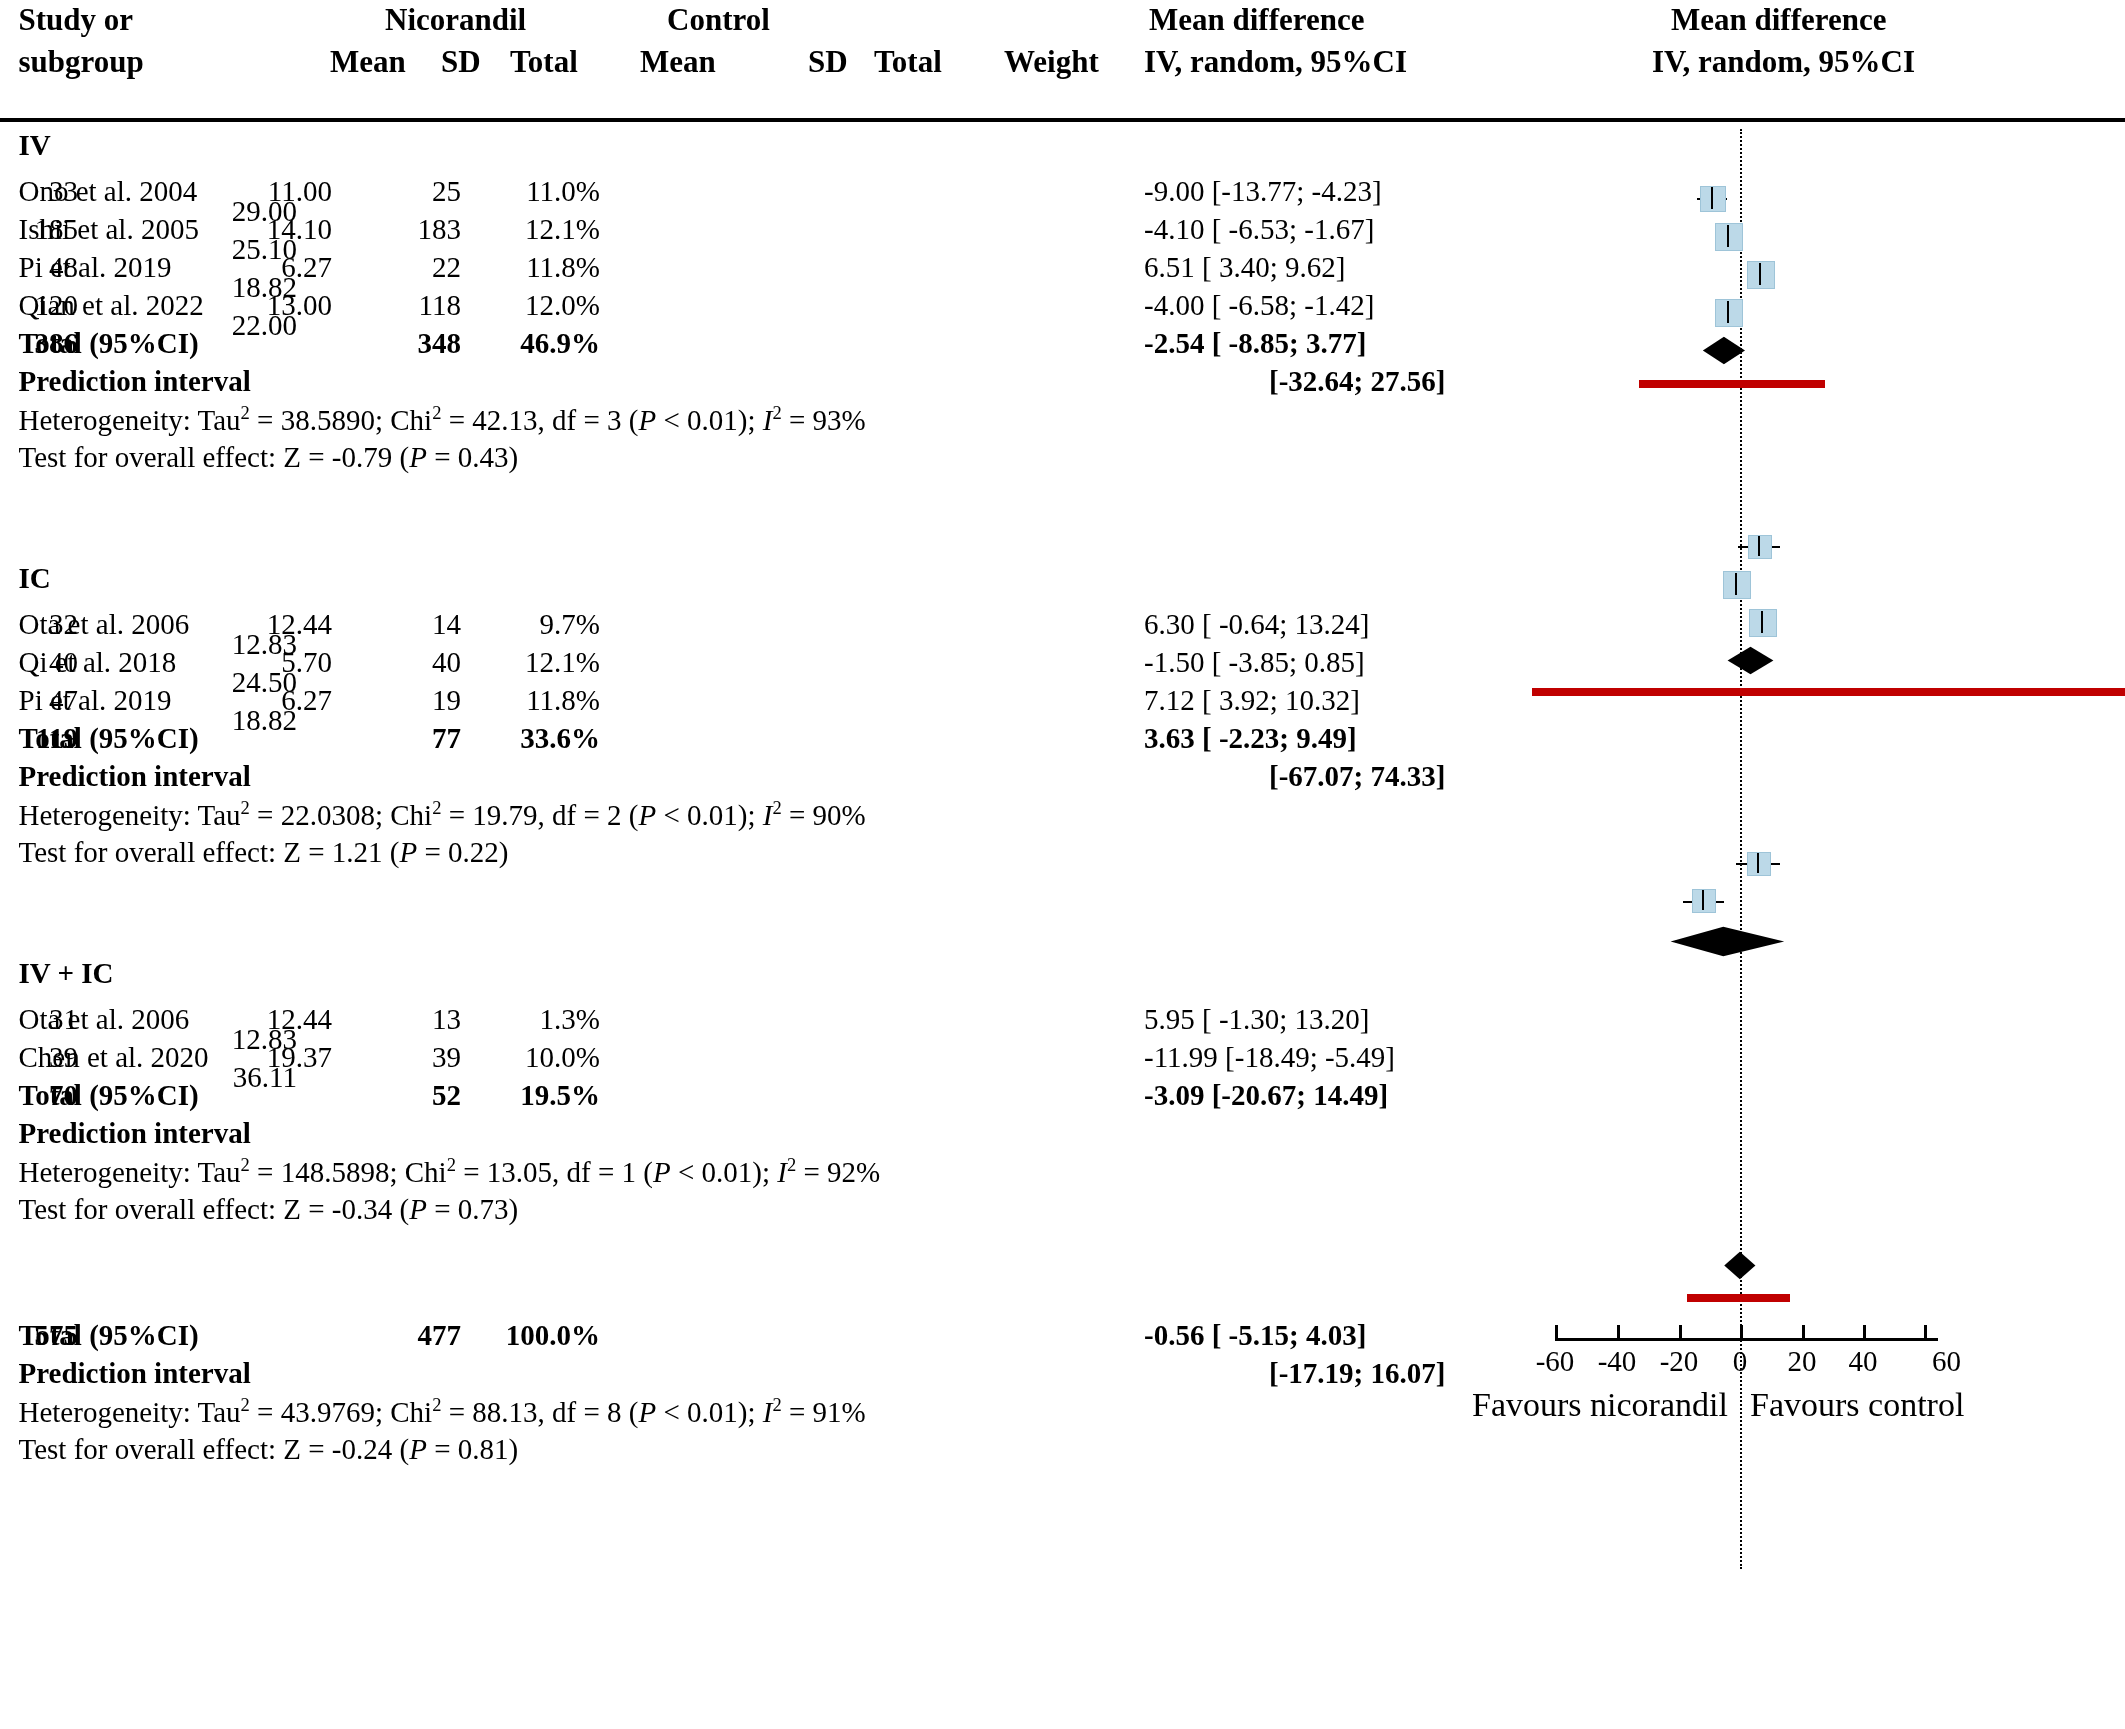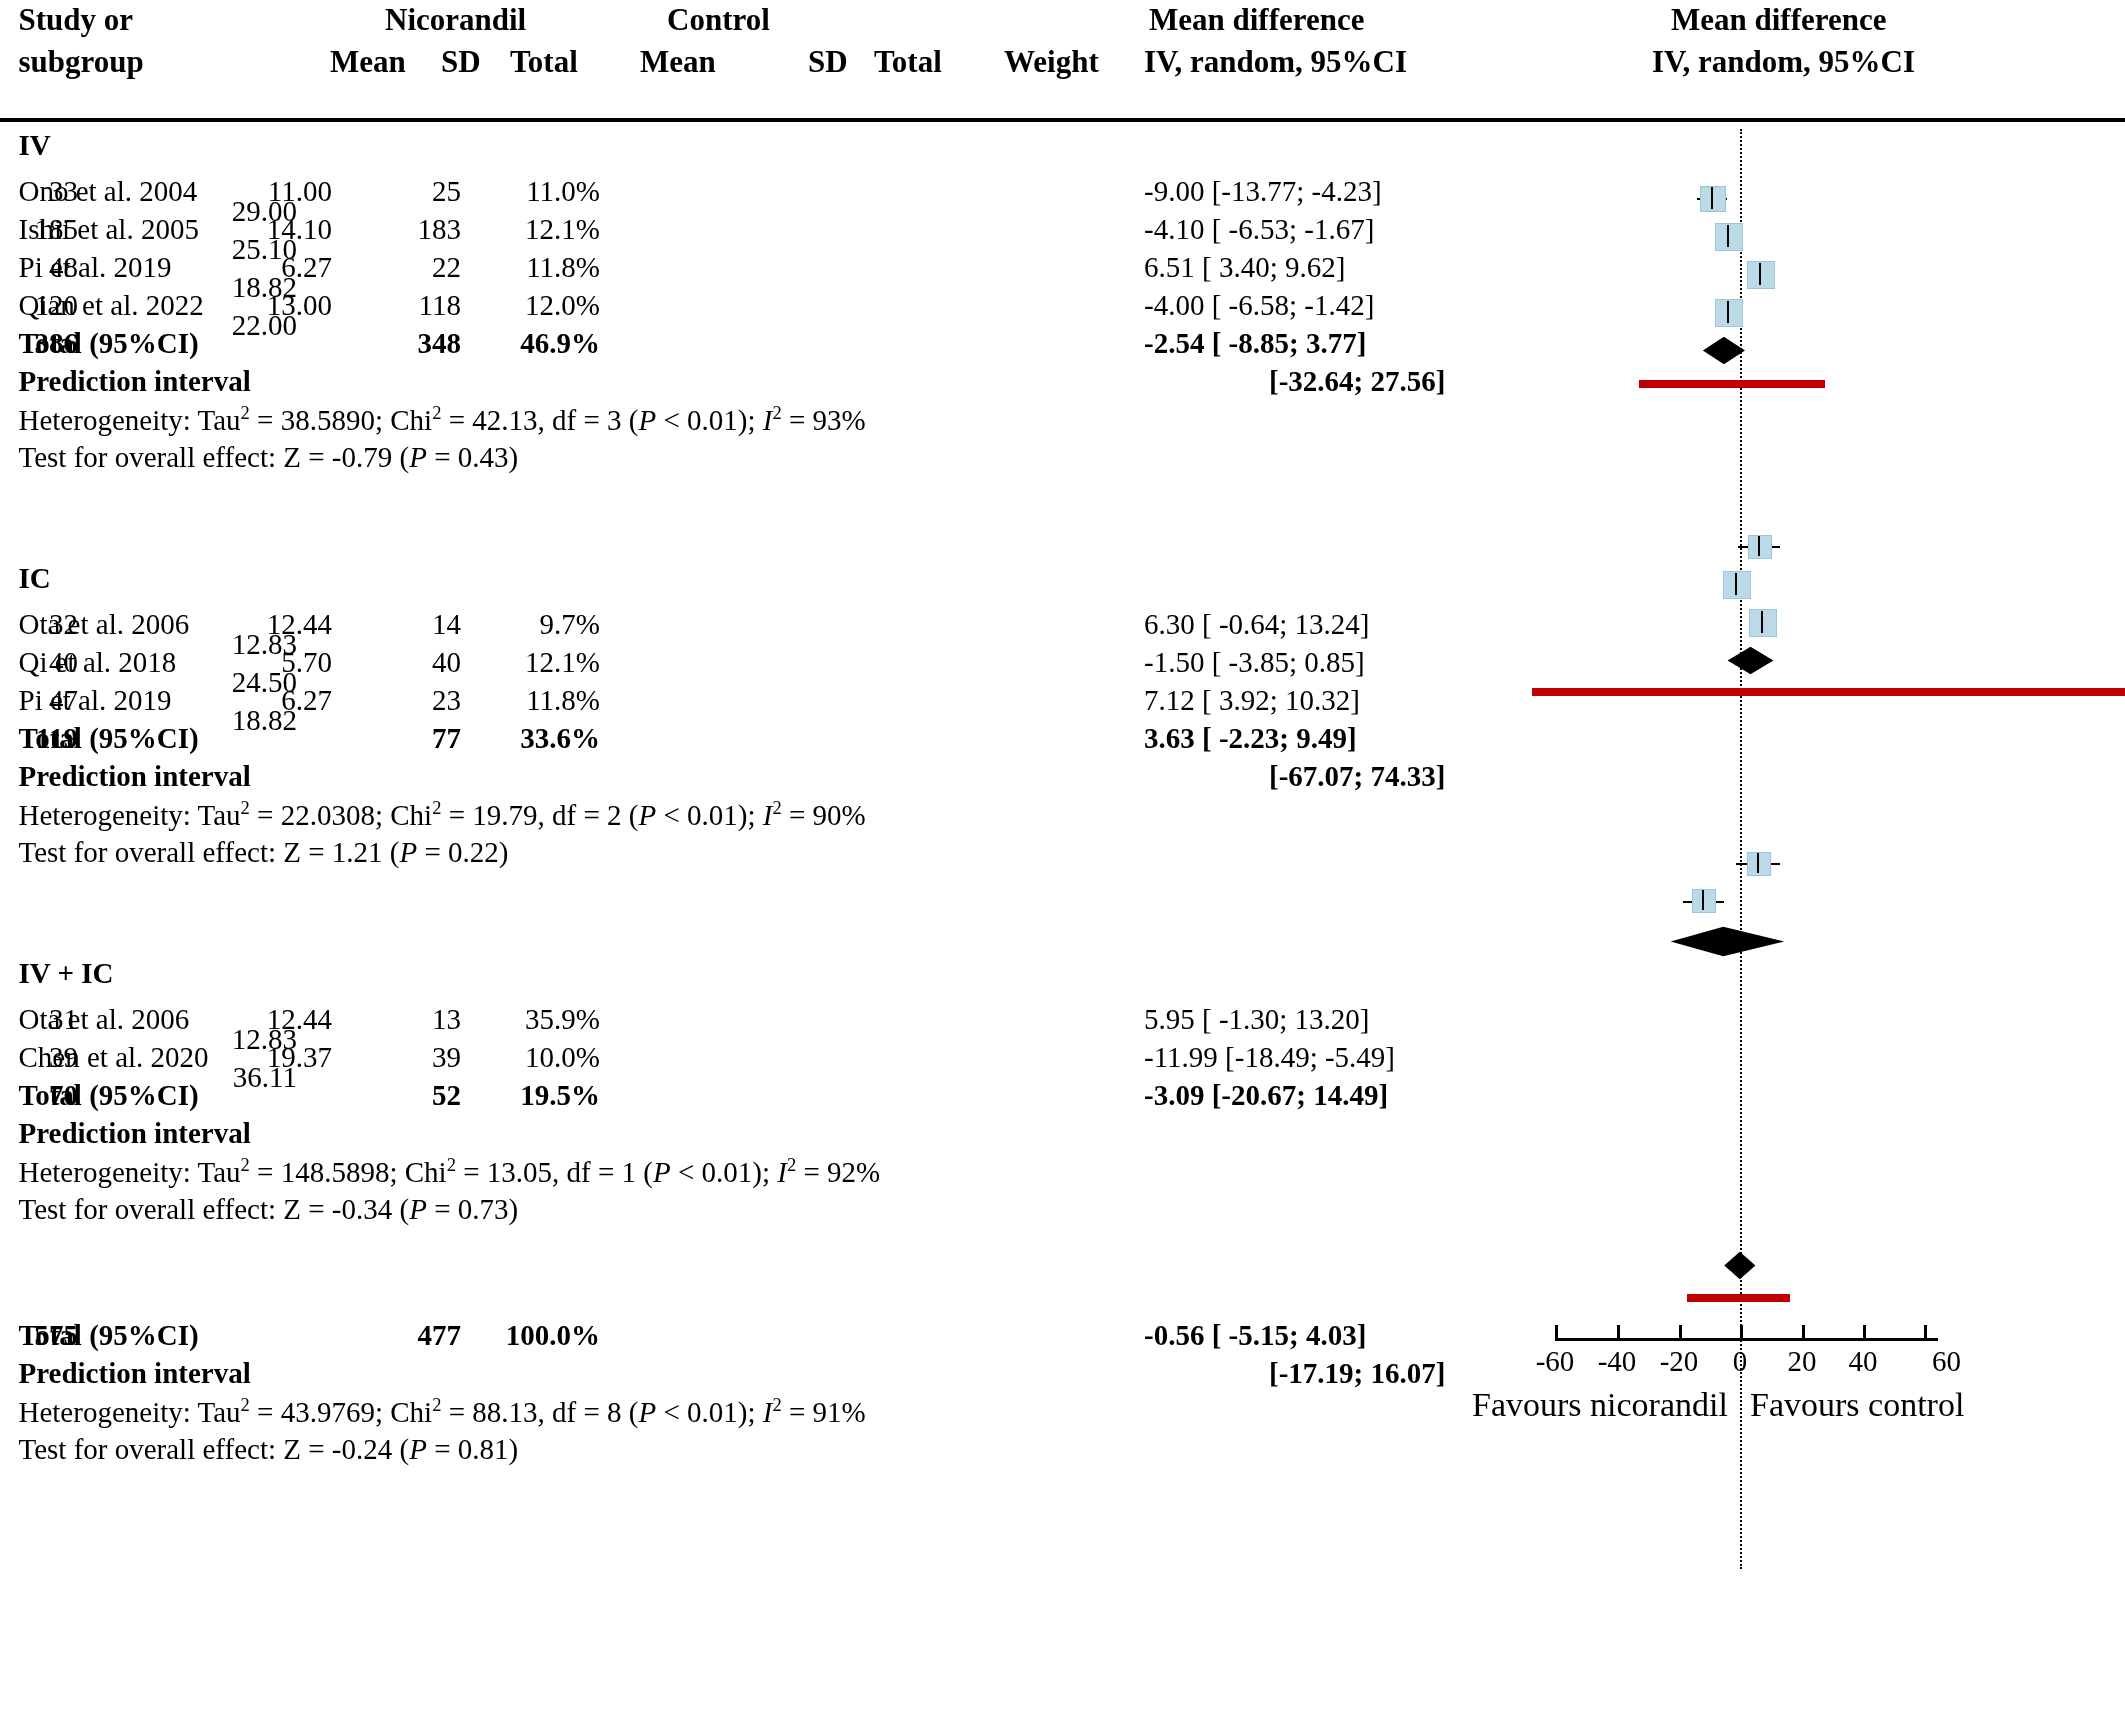--- a/index.html
+++ b/index.html
@@ -171,21 +171,21 @@
       <div class="c cW">12.1%</div>
       <div class="c cMD">-1.50 [ -3.85;   0.85]</div>
     </div>
 
     <div class="row">
       <div class="c lbl">Pi et al. 2019</div>
 
       <div class="c cT1">47</div>
       <div class="c cMean2">18.82</div>
       <div class="c cSD2">6.27</div>
-      <div class="c cT2">23</div>
+      <div class="c cT2">19</div>
       <div class="c cW">11.8%</div>
       <div class="c cMD">7.12 [  3.92;  10.32]</div>
     </div>
 
     <div class="row">
       <div class="c b lbl">Total (95%CI)</div>
       <div class="c b cT1">119</div>
       <div class="c b cT2">77</div>
       <div class="c b cW">33.6%</div>
       <div class="c b cMD">3.63 [ -2.23;   9.49]</div>
@@ -213,21 +213,21 @@
       <div class="c b lbl" style="top:0;">IV + IC</div>
     </div>
 
     <div class="row">
       <div class="c lbl">Ota et al. 2006</div>
 
       <div class="c cT1">31</div>
       <div class="c cMean2">12.83</div>
       <div class="c cSD2">12.44</div>
       <div class="c cT2">13</div>
-      <div class="c cW">35.9%</div>
+      <div class="c cW">1.3%</div>
       <div class="c cMD">5.95 [ -1.30;  13.20]</div>
     </div>
 
     <div class="row">
       <div class="c lbl">Chen et al. 2020</div>
 
       <div class="c cT1">39</div>
       <div class="c cMean2">36.11</div>
       <div class="c cSD2">19.37</div>
       <div class="c cT2">39</div>

